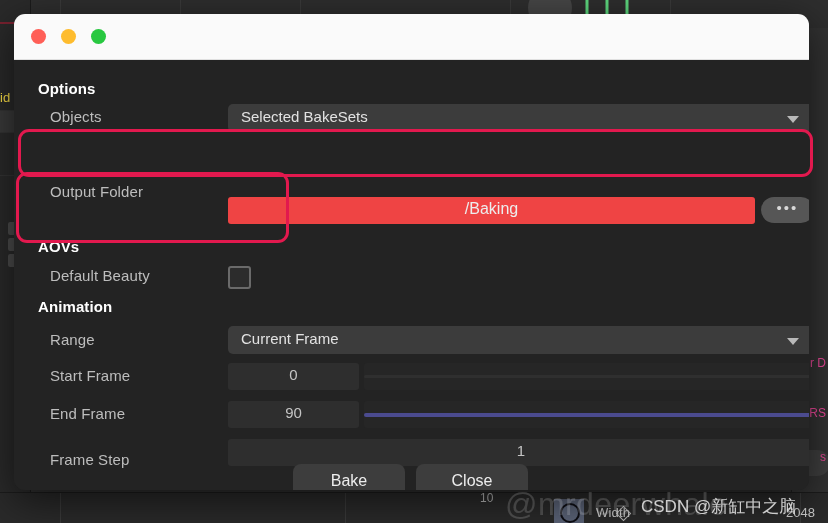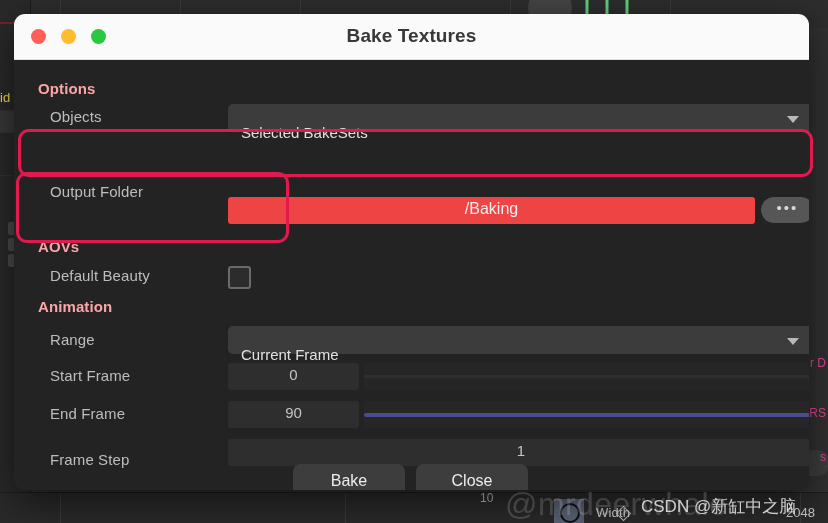--- a/index.html
+++ b/index.html
@@ -204,42 +204,42 @@
     height: 431px;
     background: #232323;
     padding: 0;
   }
 
   .section-head {
     position: absolute;
     left: 24px;
     font-size: 15px;
     font-weight: bold;
-    color: #fca5a5;
+    color: #ffffff;
     letter-spacing: .1px;
   }
   .row-label {
     position: absolute;
     left: 36px;
     font-size: 15px;
     color: #bdbdbd;
     letter-spacing: .1px;
   }
 
   .field-combo {
     position: absolute;
     left: 214px;
     width: 585px;
     height: 28px;
     background: #3c3c3c;
     border-radius: 5px;
   }
   .field-combo .val {
     position: absolute;
-    left: 13px; top: 20px;
+    left: 13px; top: 4px;
     font-size: 15px;
     color: #e2e2e2;
   }
   .caret {
     position: absolute;
     right: 14px; top: 12px;
     width: 0; height: 0;
     border-left: 6px solid transparent;
     border-right: 6px solid transparent;
     border-top: 7px solid #b9b9b9;
@@ -443,21 +443,20 @@
 </div>
 
 <div id="bake-dialog">
 
   <div class="titlebar">
     <div class="traffic">
       <div class="light red"></div>
       <div class="light yellow"></div>
       <div class="light green"></div>
     </div>
-    <div class="dialog-title">Bake Textures</div>
   </div>
 
   <div class="dialog-body">
 
     <div class="section-head" style="top:20px;">Options</div>
 
     <div class="row-label" style="top:48px;">Objects</div>
     <div class="field-combo" style="top:44px;">
       <span class="val">Selected BakeSets</span>
       <span class="caret"></span>

